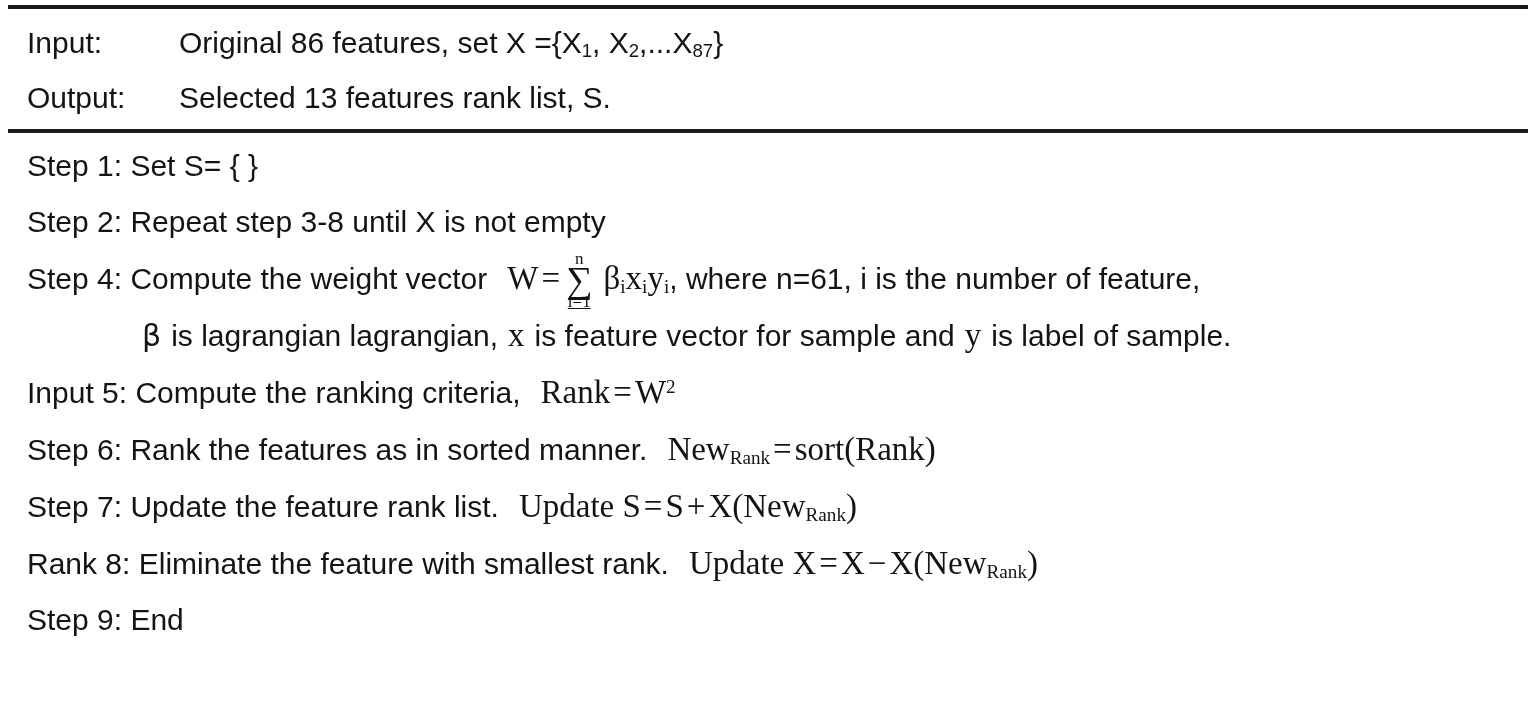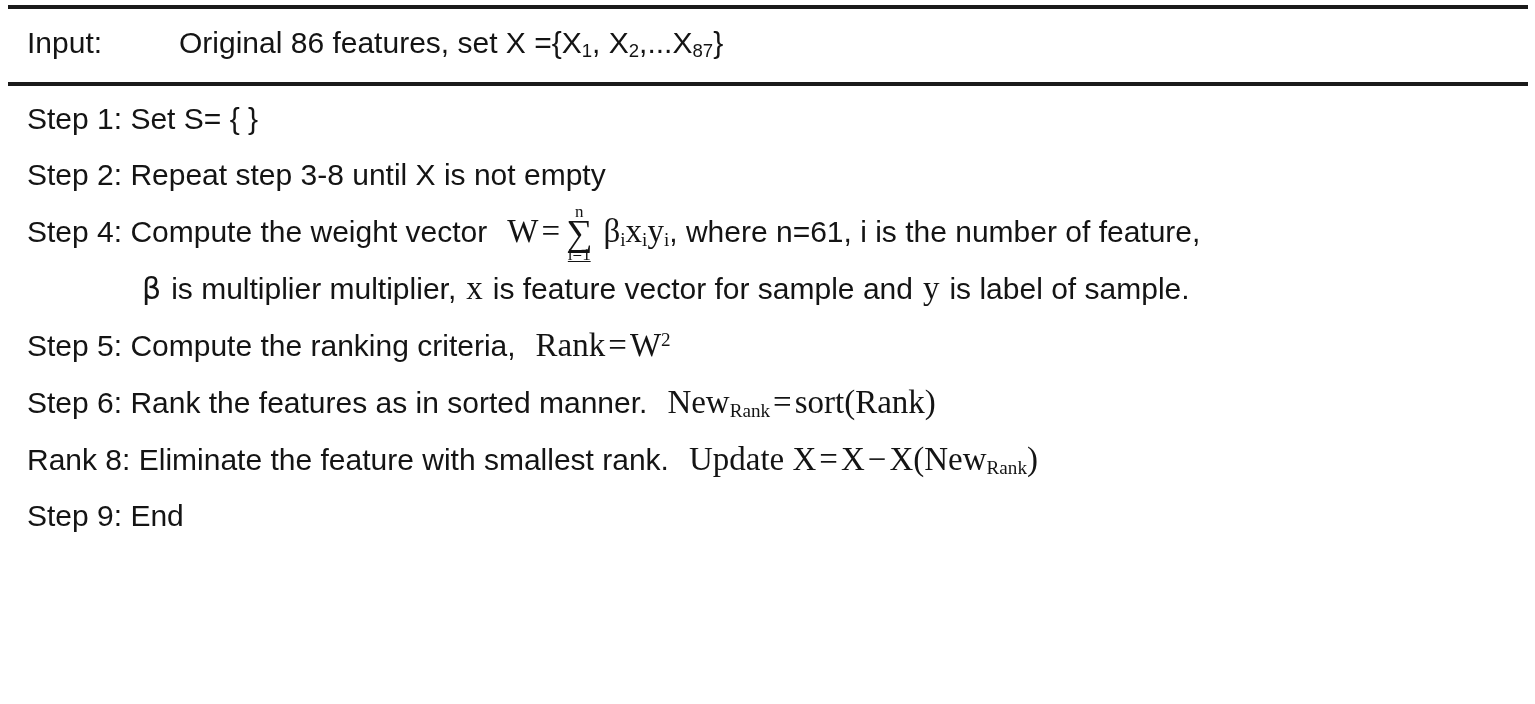--- a/index.html
+++ b/index.html
@@ -24,21 +24,21 @@
 
   .rule {
     height: 0;
     border-top: 4px solid #1a1a1a;
     width: 100%;
   }
   .rule-top    { border-top-width: 4px; }
   .rule-middle { border-top-width: 4px; }
 
   .header-block {
-    padding: 6px 0 12px 0;
+    padding: 6px 0 4px 0;
   }
   .body-block {
     padding: 5px 0 6px 0;
   }
 
   .io-row {
     display: flex;
     align-items: baseline;
     font-size: 30px;
     line-height: 55px;
@@ -108,40 +108,45 @@
 
   <div class="rule rule-top"></div>
 
   <div class="header-block">
 
     <div class="io-row">
       <span class="io-label">Input:</span>
       <span class="io-text sans-sub"><span>Original 86 features, set X ={X</span><sub>1</sub><span>, X</span><sub>2</sub><span>,...X</span><sub>87</sub><span>}</span></span>
     </div>
 
+    <div class="io-row">
+      <span class="io-label">Output:</span>
+      <span class="io-text">Selected 13 features rank list, S.</span>
+    </div>
 
   </div>
 
   <div class="rule rule-middle"></div>
 
   <div class="body-block">
 
     <div class="step-row">Step 1: Set S= { }</div>
 
     <div class="step-row">Step 2: Repeat step 3-8 until X is not empty</div>
 
 
     <div class="step-row"><span>Step 4: Compute the weight vector</span><span class="sp-lg"></span><span class="math"><span>W</span><span class="op">=</span><span class="sigma"><span>∑</span><span class="lim lim-top">n</span><span class="lim lim-bottom">i=1</span></span><span class="sp"></span><span>β</span><sub>i</sub><span>x</span><sub>i</sub><span>y</span><sub>i</sub></span><span>,</span>&nbsp;<span>where n=61, i is the number of feature,</span></div>
 
-    <div class="step-row continuation"><span class="greek">β</span><span class="sp"></span><span>is multiplier multiplier,</span><span class="sp"></span><span class="mathvar">x</span><span class="sp"></span><span>is feature vector for sample and</span><span class="sp"></span><span class="mathvar">y</span><span class="sp"></span><span>is label of sample.</span></div>
+    <div class="step-row continuation"><span class="greek">β</span><span class="sp"></span><span>is lagrangian lagrangian,</span><span class="sp"></span><span class="mathvar">x</span><span class="sp"></span><span>is feature vector for sample and</span><span class="sp"></span><span class="mathvar">y</span><span class="sp"></span><span>is label of sample.</span></div>
 
-    <div class="step-row"><span>Step 5: Compute the ranking criteria,</span><span class="sp-lg"></span><span class="math"><span>Rank</span><span class="op">=</span><span>W</span><sup>2</sup></span></div>
+    <div class="step-row"><span>Input 5: Compute the ranking criteria,</span><span class="sp-lg"></span><span class="math"><span>Rank</span><span class="op">=</span><span>W</span><sup>2</sup></span></div>
 
     <div class="step-row"><span>Step 6: Rank the features as in sorted manner.</span><span class="sp-lg"></span><span class="math"><span>New</span><sub>Rank</sub><span class="op">=</span><span>sort(Rank)</span></span></div>
 
+    <div class="step-row"><span>Step 7: Update the feature rank list.</span><span class="sp-lg"></span><span class="math"><span>Update S</span><span class="op">=</span><span>S</span><span class="op">+</span><span>X(New</span><sub>Rank</sub><span>)</span></span></div>
 
     <div class="step-row"><span>Rank 8: Eliminate the feature with smallest rank.</span><span class="sp-lg"></span><span class="math"><span>Update X</span><span class="op">=</span><span>X</span><span class="op">−</span><span>X(New</span><sub>Rank</sub><span>)</span></span></div>
 
     <div class="step-row">Step 9: End</div>
 
   </div>
 
 </div>
 
 </body></html>

